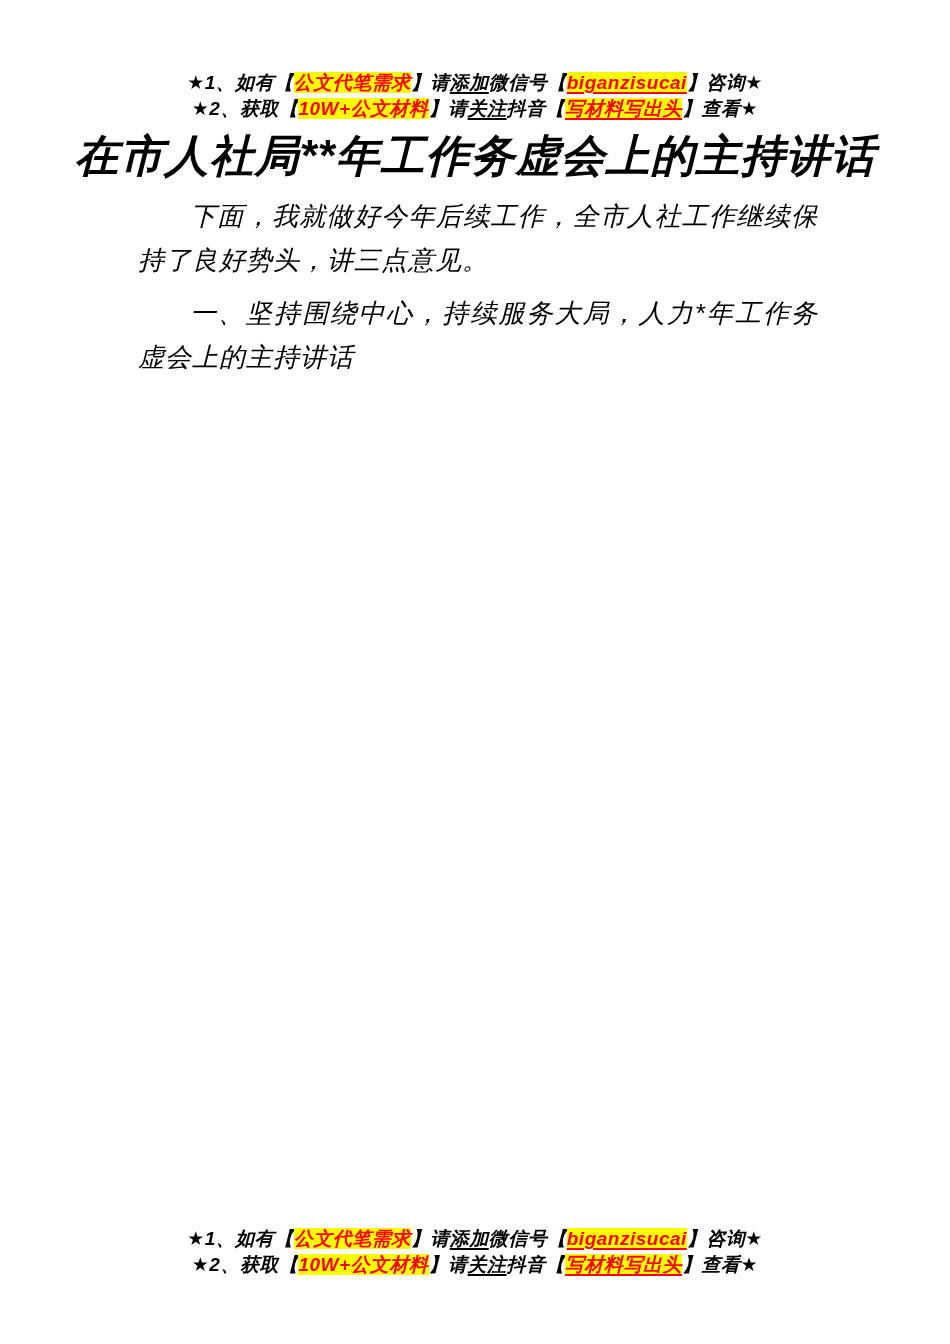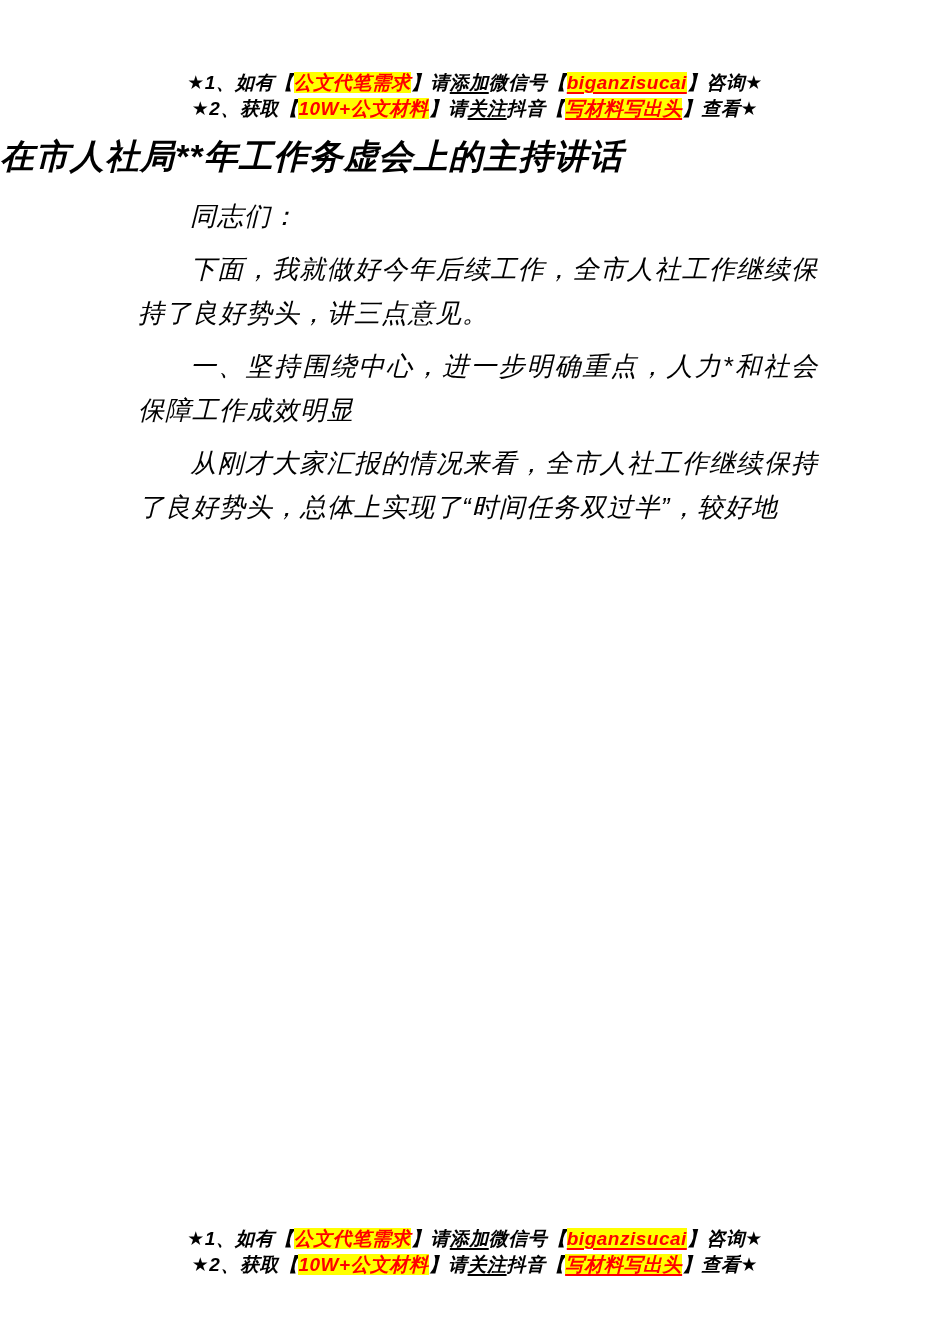--- a/index.html
+++ b/index.html
@@ -34,21 +34,22 @@
   }
   .hl.ul-red{
     text-decoration:underline;
     text-decoration-color:#ff0000;
     text-decoration-thickness:2px;
     text-underline-offset:3px;
   }
   
   .doc-title{
     margin:10px 0 0 0;
-    font-size:34px;
+    text-align:center;
+    font-size:44px;
     line-height:48px;
     font-weight:700;
     letter-spacing:1px;
   }
   
   .content{
     width:680px;
     margin:14px 132px 0 138px;
     font-size:26px;
     line-height:44px;
@@ -72,24 +73,22 @@
       <span class="seg">★1、如有【</span><span class="seg hl">公文代笔需求</span><span class="seg">】请</span><span class="seg ul-black">添加</span><span class="seg">微信号【</span><span class="seg hl ul-red">biganzisucai</span><span class="seg">】咨询★</span>
     </div>
     <div>
       <span class="seg">★2、获取【</span><span class="seg hl">10W+公文材料</span><span class="seg">】请</span><span class="seg ul-black">关注</span><span class="seg">抖音【</span><span class="seg hl ul-red">写材料写出头</span><span class="seg">】查看★</span>
     </div>
   </div>
 
   <h1 class="doc-title">在市人社局**年工作务虚会上的主持讲话</h1>
 
   <div class="content">
-    <p>同志们：</p>
     <p>下面，我就做好今年后续工作，全市人社工作继续保持了良好势头，讲三点意见。</p>
-    <p>一、坚持围绕中心，进一步明确重点，人力*和社会保障工作成效明显</p>
-    <p>从刚才大家汇报的情况来看，全市人社工作继续保持了良好势头，总体上实现了“时间任务双过半”，较好地</p>
+    <p>一、坚持围绕中心，持续服务大局，人力*年工作务虚会上的主持讲话</p>
   </div>
 
   <div class="notice notice-bottom">
     <div>
       <span class="seg">★1、如有【</span><span class="seg hl">公文代笔需求</span><span class="seg">】请</span><span class="seg ul-black">添加</span><span class="seg">微信号【</span><span class="seg hl ul-red">biganzisucai</span><span class="seg">】咨询★</span>
     </div>
     <div>
       <span class="seg">★2、获取【</span><span class="seg hl">10W+公文材料</span><span class="seg">】请</span><span class="seg ul-black">关注</span><span class="seg">抖音【</span><span class="seg hl ul-red">写材料写出头</span><span class="seg">】查看★</span>
     </div>
   </div>

